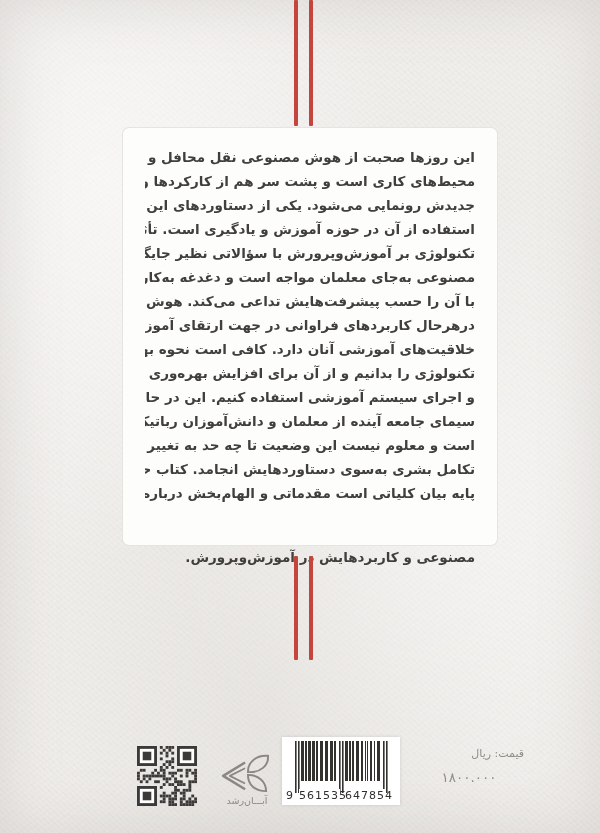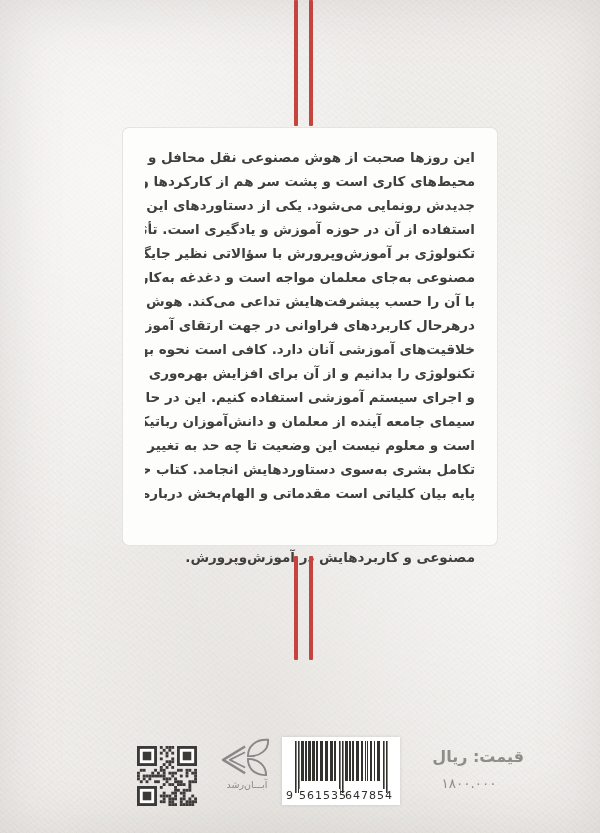--- a/index.html
+++ b/index.html
@@ -46,21 +46,21 @@
     color:#413f3d;
     white-space:nowrap;
     overflow:hidden;
   }
   .blurb-line.last{text-align-last:right;margin-top:40px;}
 
   .qr{
     position:absolute;left:137px;top:745px;width:60px;height:62px;
   }
   .logo-block{
-    position:absolute;left:211px;top:736px;width:72px;height:62px;
+    position:absolute;left:211px;top:752px;width:72px;height:62px;
     text-align:center;
   }
   .logo-block svg{display:block;margin:0 auto;}
   .publisher-name{
     direction:rtl;
     font-size:9.5px;
     color:#8a8886;
     letter-spacing:0.5px;
     margin-top:1px;
     white-space:nowrap;
@@ -76,21 +76,21 @@
     font-size:11px;color:#2f2e2c;font-weight:400;
   }
   .barcode-digits .d9{position:absolute;left:3px;bottom:0;background:#fff;padding:0 1px;}
   .barcode-digits .g1{position:absolute;left:17px;width:41px;text-align:center;bottom:0;background:#fff;letter-spacing:1px;}
   .barcode-digits .g2{position:absolute;left:63px;width:41px;text-align:center;bottom:0;background:#fff;letter-spacing:1px;}
   .price-block{
     position:absolute;left:414px;top:747px;width:110px;height:52px;
     color:#8f8d8a;
   }
   .price-label{
-    direction:rtl;text-align:right;font-size:16px;white-space:nowrap;font-weight:bold;
+    direction:rtl;text-align:right;font-size:11px;white-space:nowrap;
   }
   .price-amount{
     direction:ltr;text-align:center;font-size:13.5px;letter-spacing:2px;margin-top:9px;white-space:nowrap;
   }
 </style>
 </head>
 <body>
 
 <div class="cover">
 

